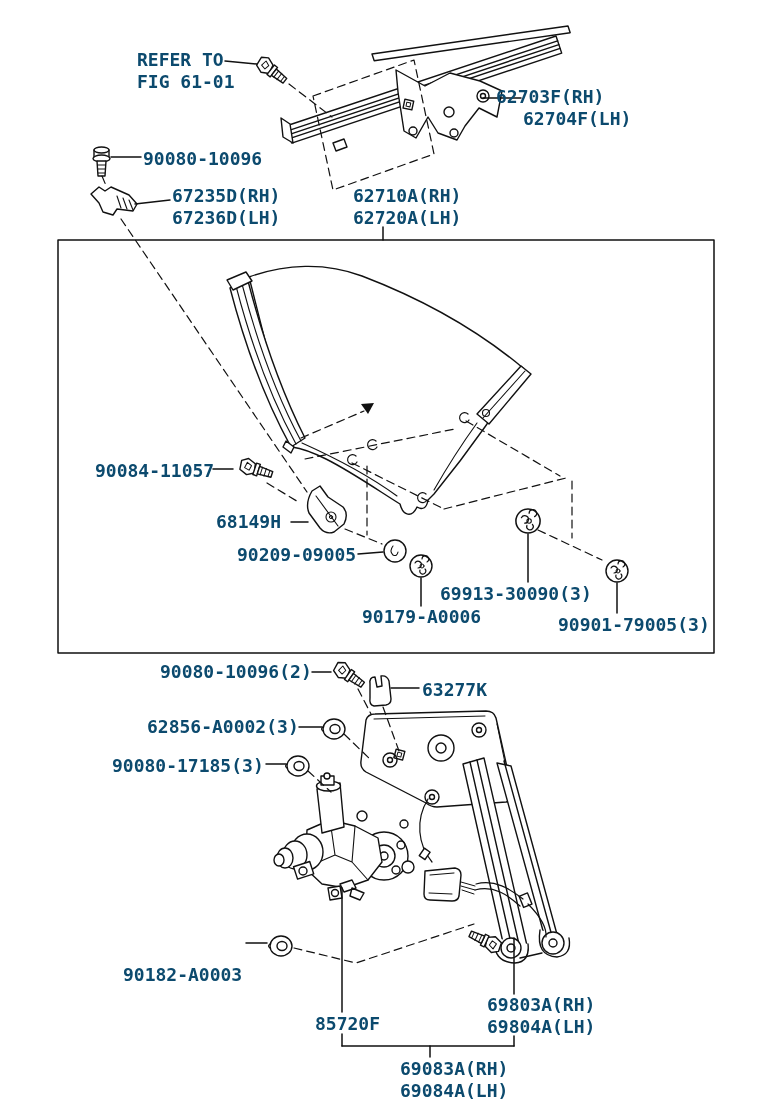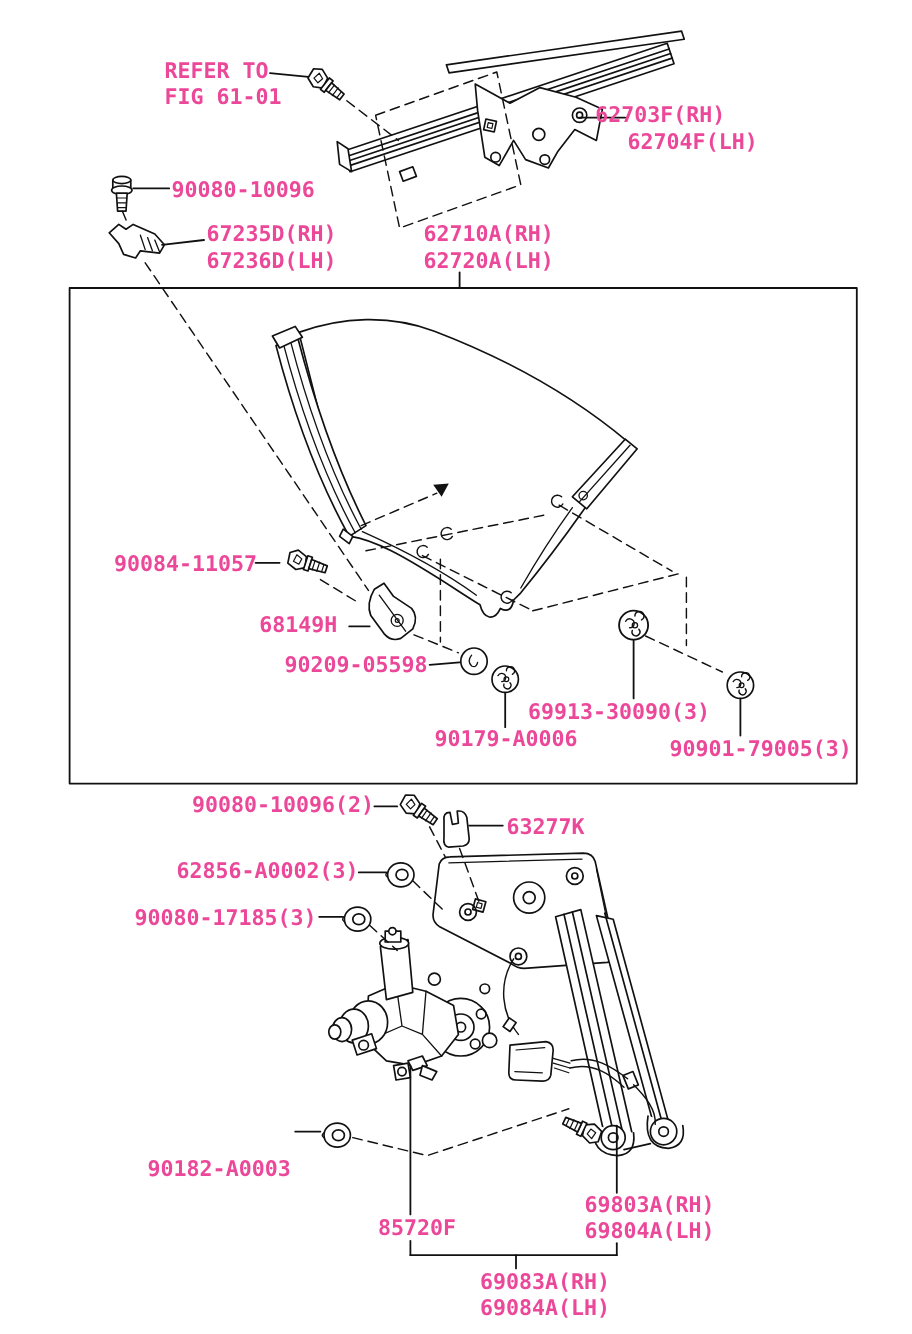--- a/index.html
+++ b/index.html
@@ -1,19 +1,19 @@
 <!DOCTYPE html>
 <html><head>
 <meta charset="utf-8">
 <style>
   html,body{margin:0;padding:0;background:#fff;}
   #stage{position:relative;width:760px;height:1112px;background:var(--bg,#fff);overflow:hidden;
          font-family:"DejaVu Sans Mono",monospace;}
   #art{position:absolute;left:0;top:0;}
-  .plabel{position:absolute;font:bold 18px/22px "DejaVu Sans Mono",monospace;color:#ec4899;
+  .plabel{position:absolute;font:bold 18px/22px "DejaVu Sans Mono",monospace;color:#0c4a6e;
           white-space:pre;letter-spacing:0;}
   .dnum{position:absolute;font:14px/16px "Liberation Sans",sans-serif;color:#1c1c1c;}
 </style>
 </head>
 <body>
 
 <div id="stage" style="--bg: #ffffff;">
 
 <svg id="art" width="760" height="1112" viewBox="0 0 760 1112" fill="none" stroke="#111111" stroke-width="1.4" stroke-linecap="round" stroke-linejoin="round">
 
@@ -277,21 +277,21 @@
   <div class="plabel" style="left:137px;top:71px">FIG 61-01</div>
   <div class="plabel" style="left:496px;top:86px">62703F(RH)</div>
   <div class="plabel" style="left:523px;top:108px">62704F(LH)</div>
   <div class="plabel" style="left:143px;top:148px">90080-10096</div>
   <div class="plabel" style="left:172px;top:185px">67235D(RH)</div>
   <div class="plabel" style="left:172px;top:207px">67236D(LH)</div>
   <div class="plabel" style="left:353px;top:185px">62710A(RH)</div>
   <div class="plabel" style="left:353px;top:207px">62720A(LH)</div>
   <div class="plabel" style="left:95px;top:460px">90084-11057</div>
   <div class="plabel" style="left:216px;top:511px">68149H</div>
-  <div class="plabel" style="left:237px;top:544px">90209-05598</div>
+  <div class="plabel" style="left:237px;top:544px">90209-09005</div>
   <div class="plabel" style="left:362px;top:606px">90179-A0006</div>
   <div class="plabel" style="left:440px;top:583px">69913-30090(3)</div>
   <div class="plabel" style="left:558px;top:614px">90901-79005(3)</div>
   <div class="plabel" style="left:160px;top:661px">90080-10096(2)</div>
   <div class="plabel" style="left:422px;top:679px">63277K</div>
   <div class="plabel" style="left:147px;top:716px">62856-A0002(3)</div>
   <div class="plabel" style="left:112px;top:755px">90080-17185(3)</div>
   <div class="plabel" style="left:123px;top:964px">90182-A0003</div>
   <div class="plabel" style="left:315px;top:1013px">85720F</div>
   <div class="plabel" style="left:487px;top:994px">69803A(RH)</div>

